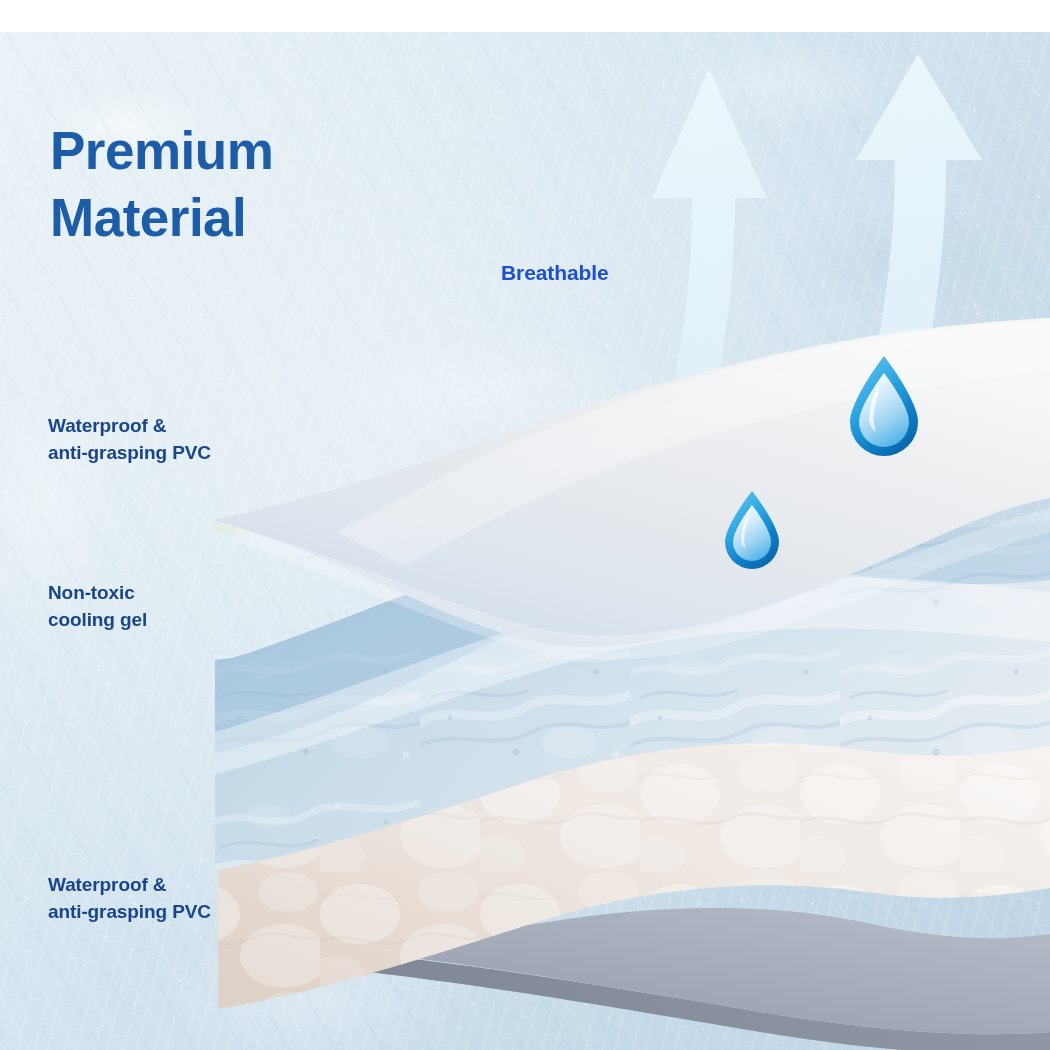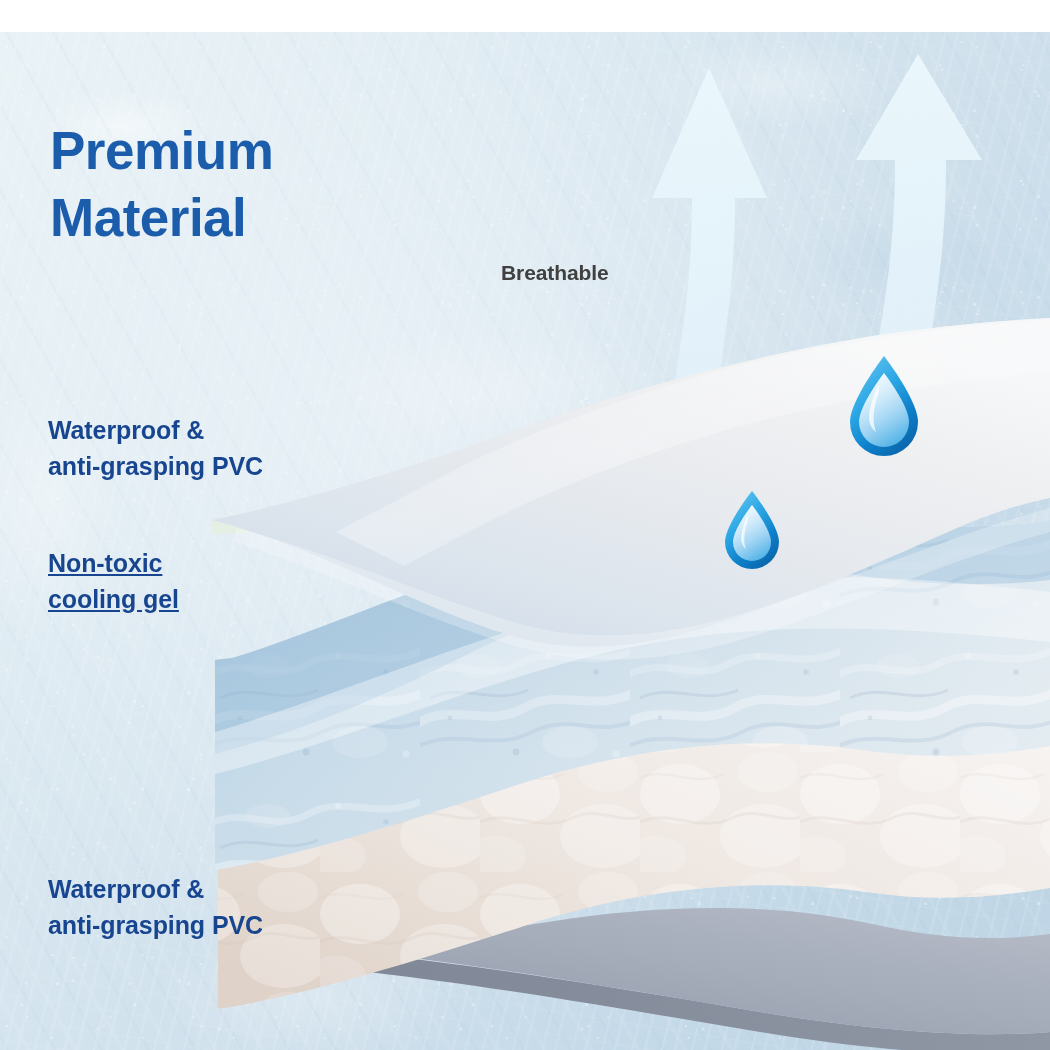--- a/index.html
+++ b/index.html
@@ -80,34 +80,34 @@
     font-weight: bold;
     line-height: 1.26;
     letter-spacing: -0.5px;
     color: #1b5cab;
     white-space: pre-line;
   }
 
   
   .label {
     position: absolute;
-    font-size: 25px;
+    font-size: 19px;
     font-weight: bold;
     line-height: 1.42;
     color: #17458f;
     white-space: pre-line;
     letter-spacing: -0.1px;
   }
   .label-breathable {
     position: absolute;
     left: 501px;
     top: 229px;
     font-size: 21px;
     font-weight: bold;
-    color: #404040;
+    color: #1d4ed8;
     letter-spacing: -0.1px;
   }
 
   
   .stack {
     position: absolute;
     inset: 0;
   }
   .stack svg { display: block; }
 </style>
@@ -359,20 +359,20 @@
   </div>
 
   <div class="headline">Premium
 Material</div>
 
   <div class="label-breathable">Breathable</div>
 
   <div class="label" style="left:48px; top:381px;">Waterproof &amp;
 anti-grasping PVC</div>
 
-  <div class="label" style="left:48px; top:514px;text-decoration:underline;">Non-toxic
+  <div class="label" style="left:48px; top:548px;">Non-toxic
 cooling gel</div>
 
 
   <div class="label" style="left:48px; top:840px;">Waterproof &amp;
 anti-grasping PVC</div>
 
 </div>
 
 </body></html>

